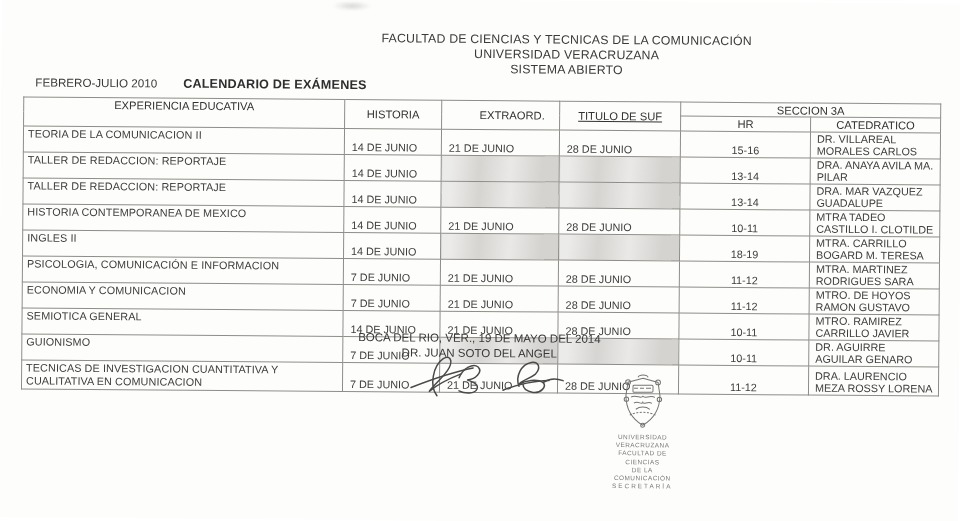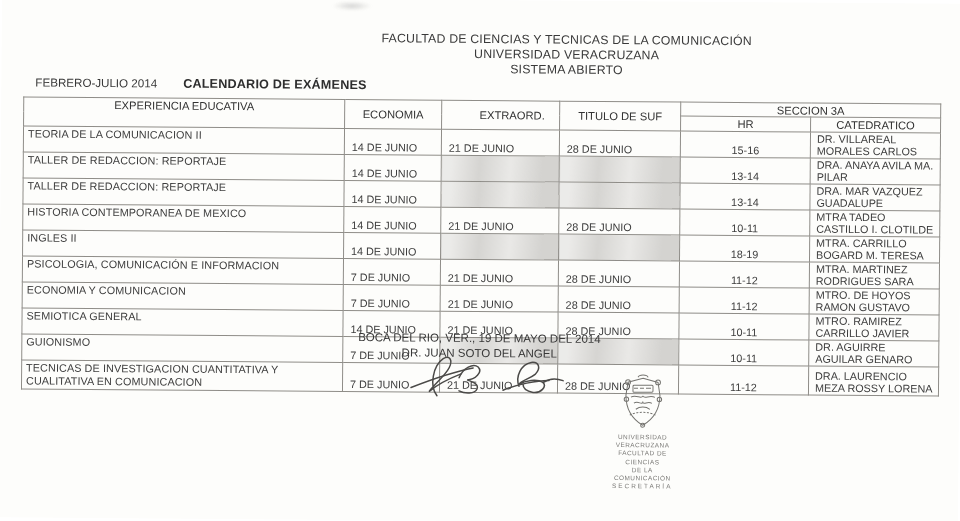--- a/index.html
+++ b/index.html
@@ -37,21 +37,21 @@
   }
   .exams th,.exams td{
     border:1px solid #8f8d88;
     padding:0 4px;
     overflow:hidden;
   }
   .exams thead th{font-weight:normal;font-size:11.2px;text-align:center;color:#333;}
   th.c-exp{width:312px;vertical-align:top;padding-top:1px;}
   th.c-ord{width:88px;vertical-align:middle;}
   th.c-ext{width:86px;vertical-align:middle;padding-left:27px;}
-  th.c-tit{width:112px;vertical-align:middle;}
+  th.c-tit{width:112px;vertical-align:middle;text-decoration:underline;}
   th.c-sec{height:13px;vertical-align:middle;}
   th.c-hr{width:47px;height:14px;}
   th.c-cat{width:231px;}
   .exams tbody td{height:17px;vertical-align:bottom;padding-bottom:1px;line-height:12px;}
   .exams tbody td.c-exp{vertical-align:top;padding-top:1px;line-height:13px;letter-spacing:.1px;}
   .exams tbody td.c-ord,.exams tbody td.c-ext,.exams tbody td.c-tit{padding-left:7px;}
   .exams tbody td.c-hr{text-align:center;padding-left:1px;padding-right:1px;}
   .exams tbody td.c-cat{padding-left:6px;}
   .exams tbody td.shaded{
     background-color:#e1e0dd;
@@ -76,28 +76,28 @@
 
   <div class="smudge"></div>
 
   <div class="doc-header">
     <div>FACULTAD DE CIENCIAS Y TECNICAS DE LA COMUNICACIÓN</div>
     <div>UNIVERSIDAD VERACRUZANA</div>
     <div>SISTEMA ABIERTO</div>
   </div>
 
   <div class="period-row">
-    <span>FEBRERO-JULIO 2014</span><span class="cal-title">CALENDARIO DE EXÁMENES</span>
+    <span>FEBRERO-JULIO 2010</span><span class="cal-title">CALENDARIO DE EXÁMENES</span>
   </div>
 
   <table class="exams">
     <thead>
       <tr>
         <th class="c-exp" rowspan="2">EXPERIENCIA  EDUCATIVA</th>
-        <th class="c-ord" rowspan="2">ECONOMIA</th>
+        <th class="c-ord" rowspan="2">HISTORIA</th>
         <th class="c-ext" rowspan="2">EXTRAORD.</th>
         <th class="c-tit" rowspan="2">TITULO DE SUF</th>
         <th class="c-sec" colspan="2">SECCION 3A</th>
       </tr>
       <tr>
         <th class="c-hr">HR</th>
         <th class="c-cat">CATEDRATICO</th>
       </tr>
     </thead>
     <tbody id="rows">

